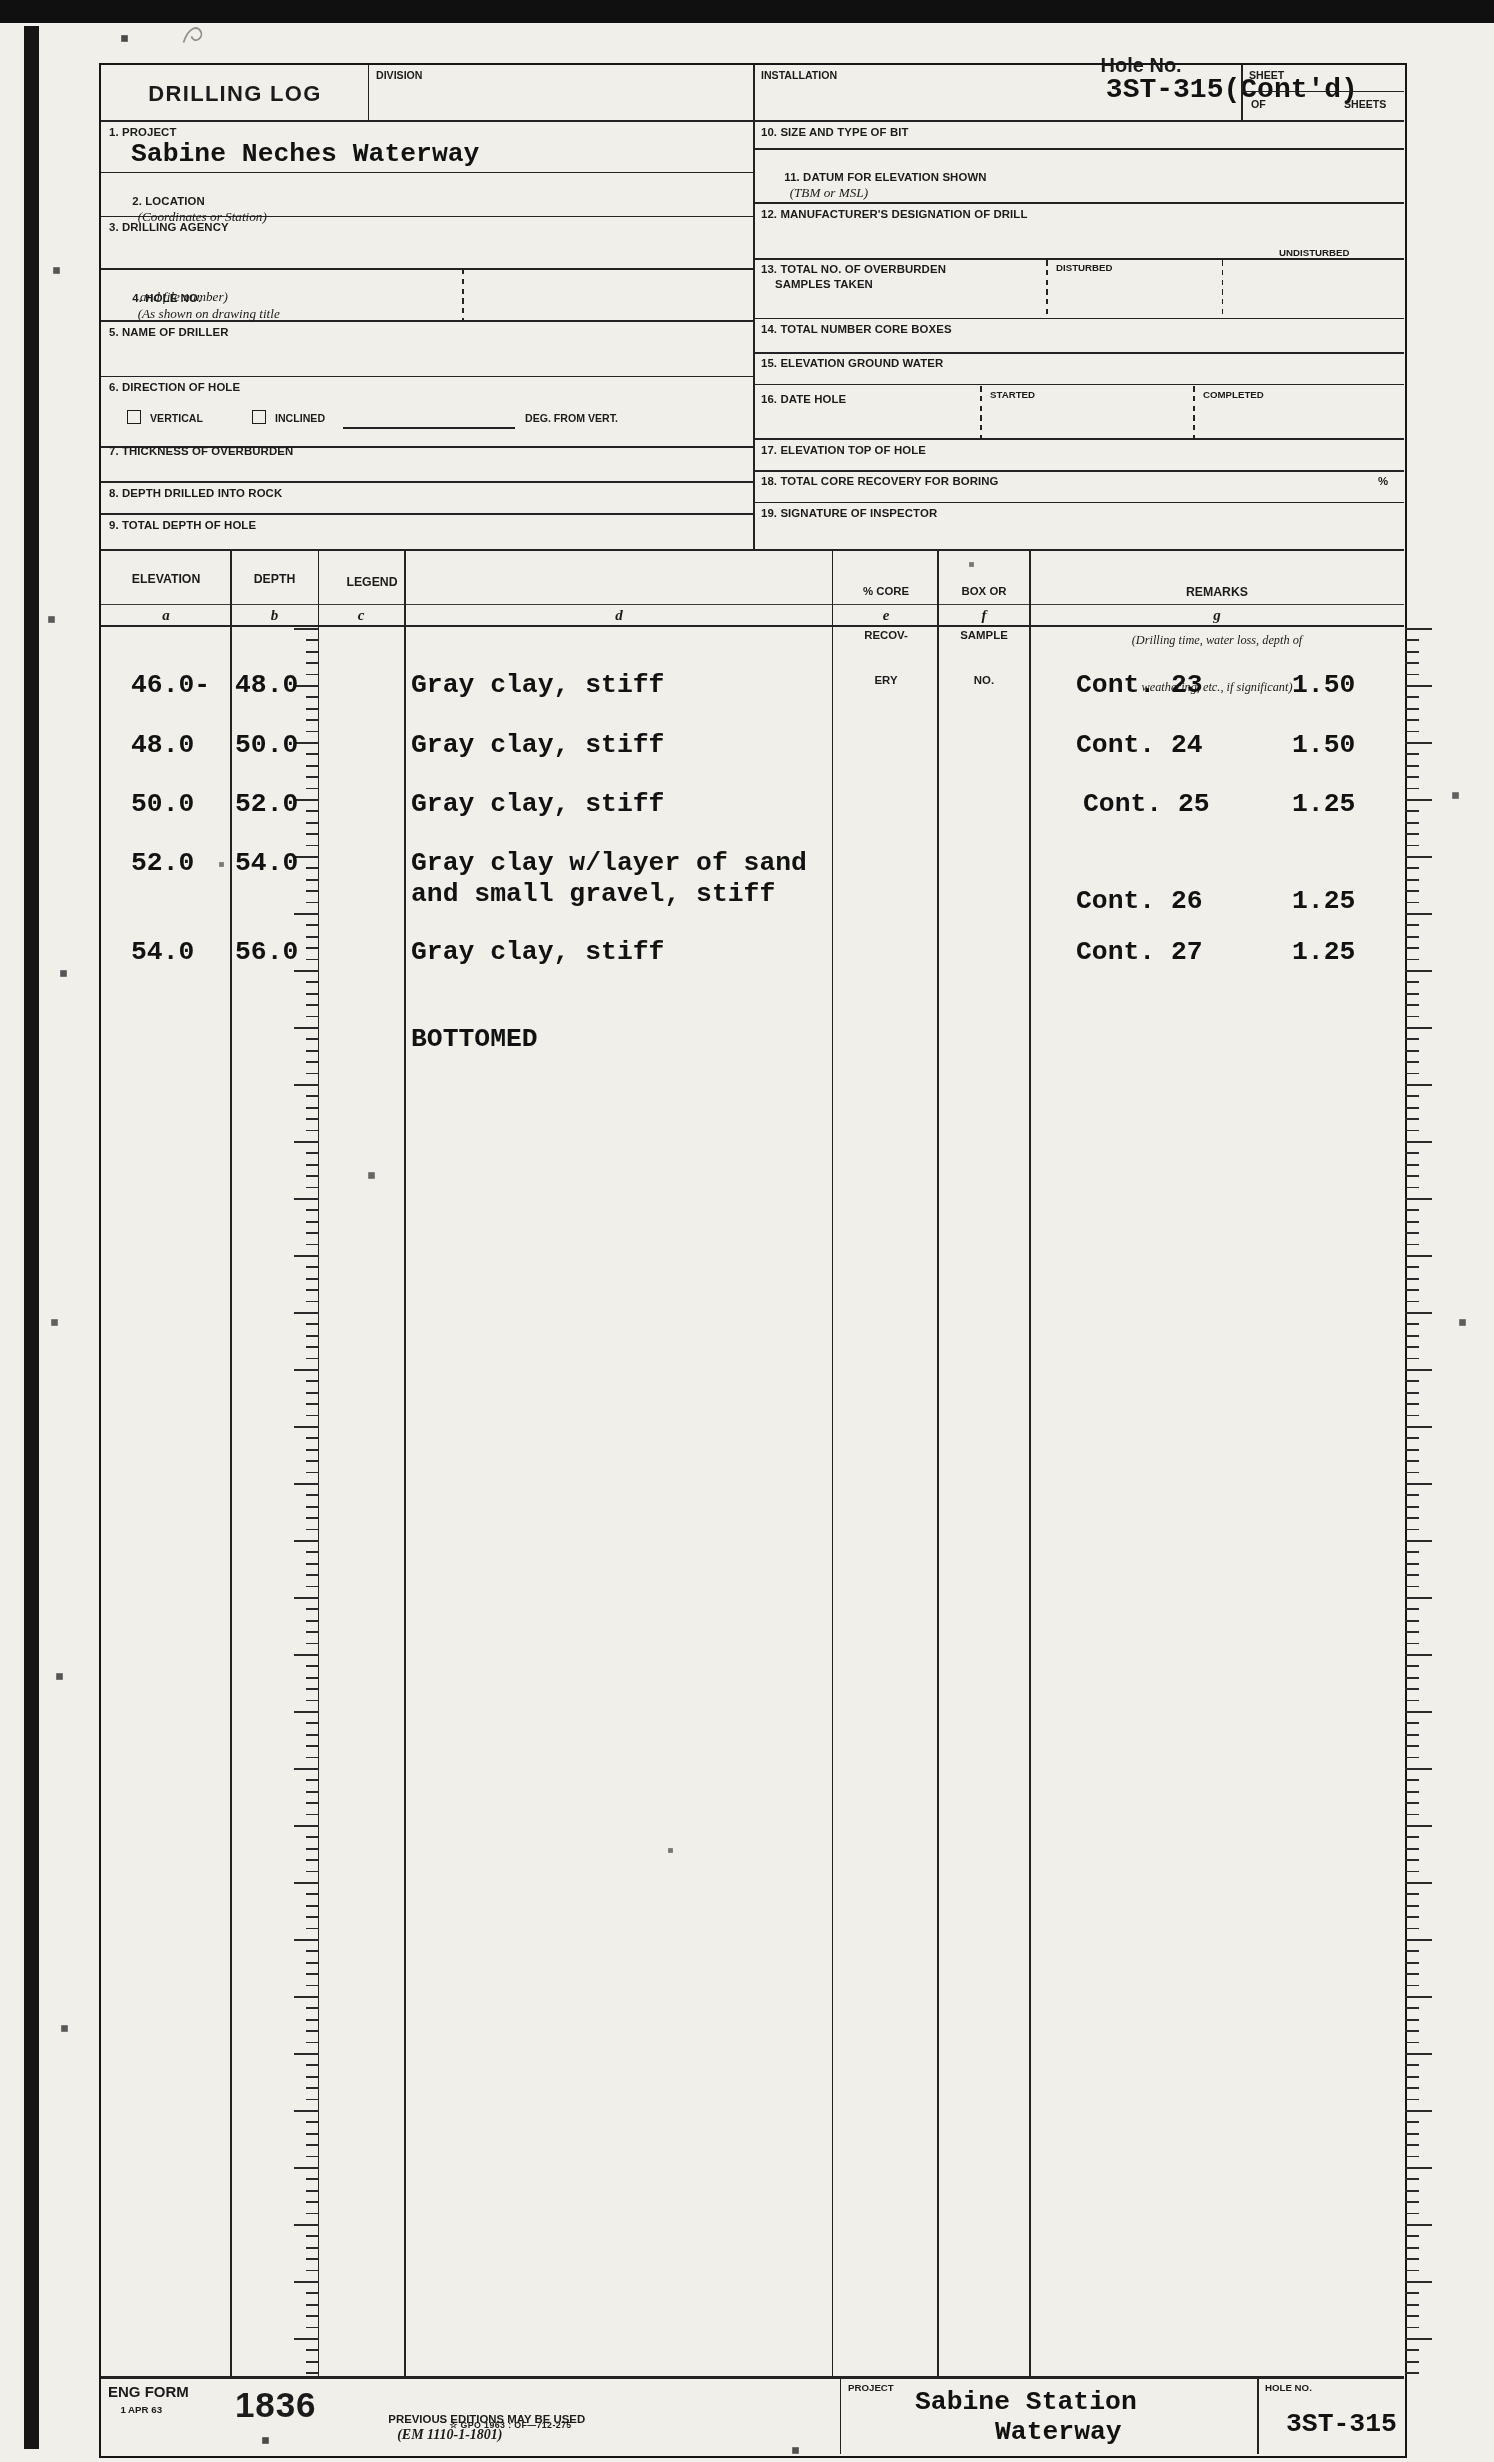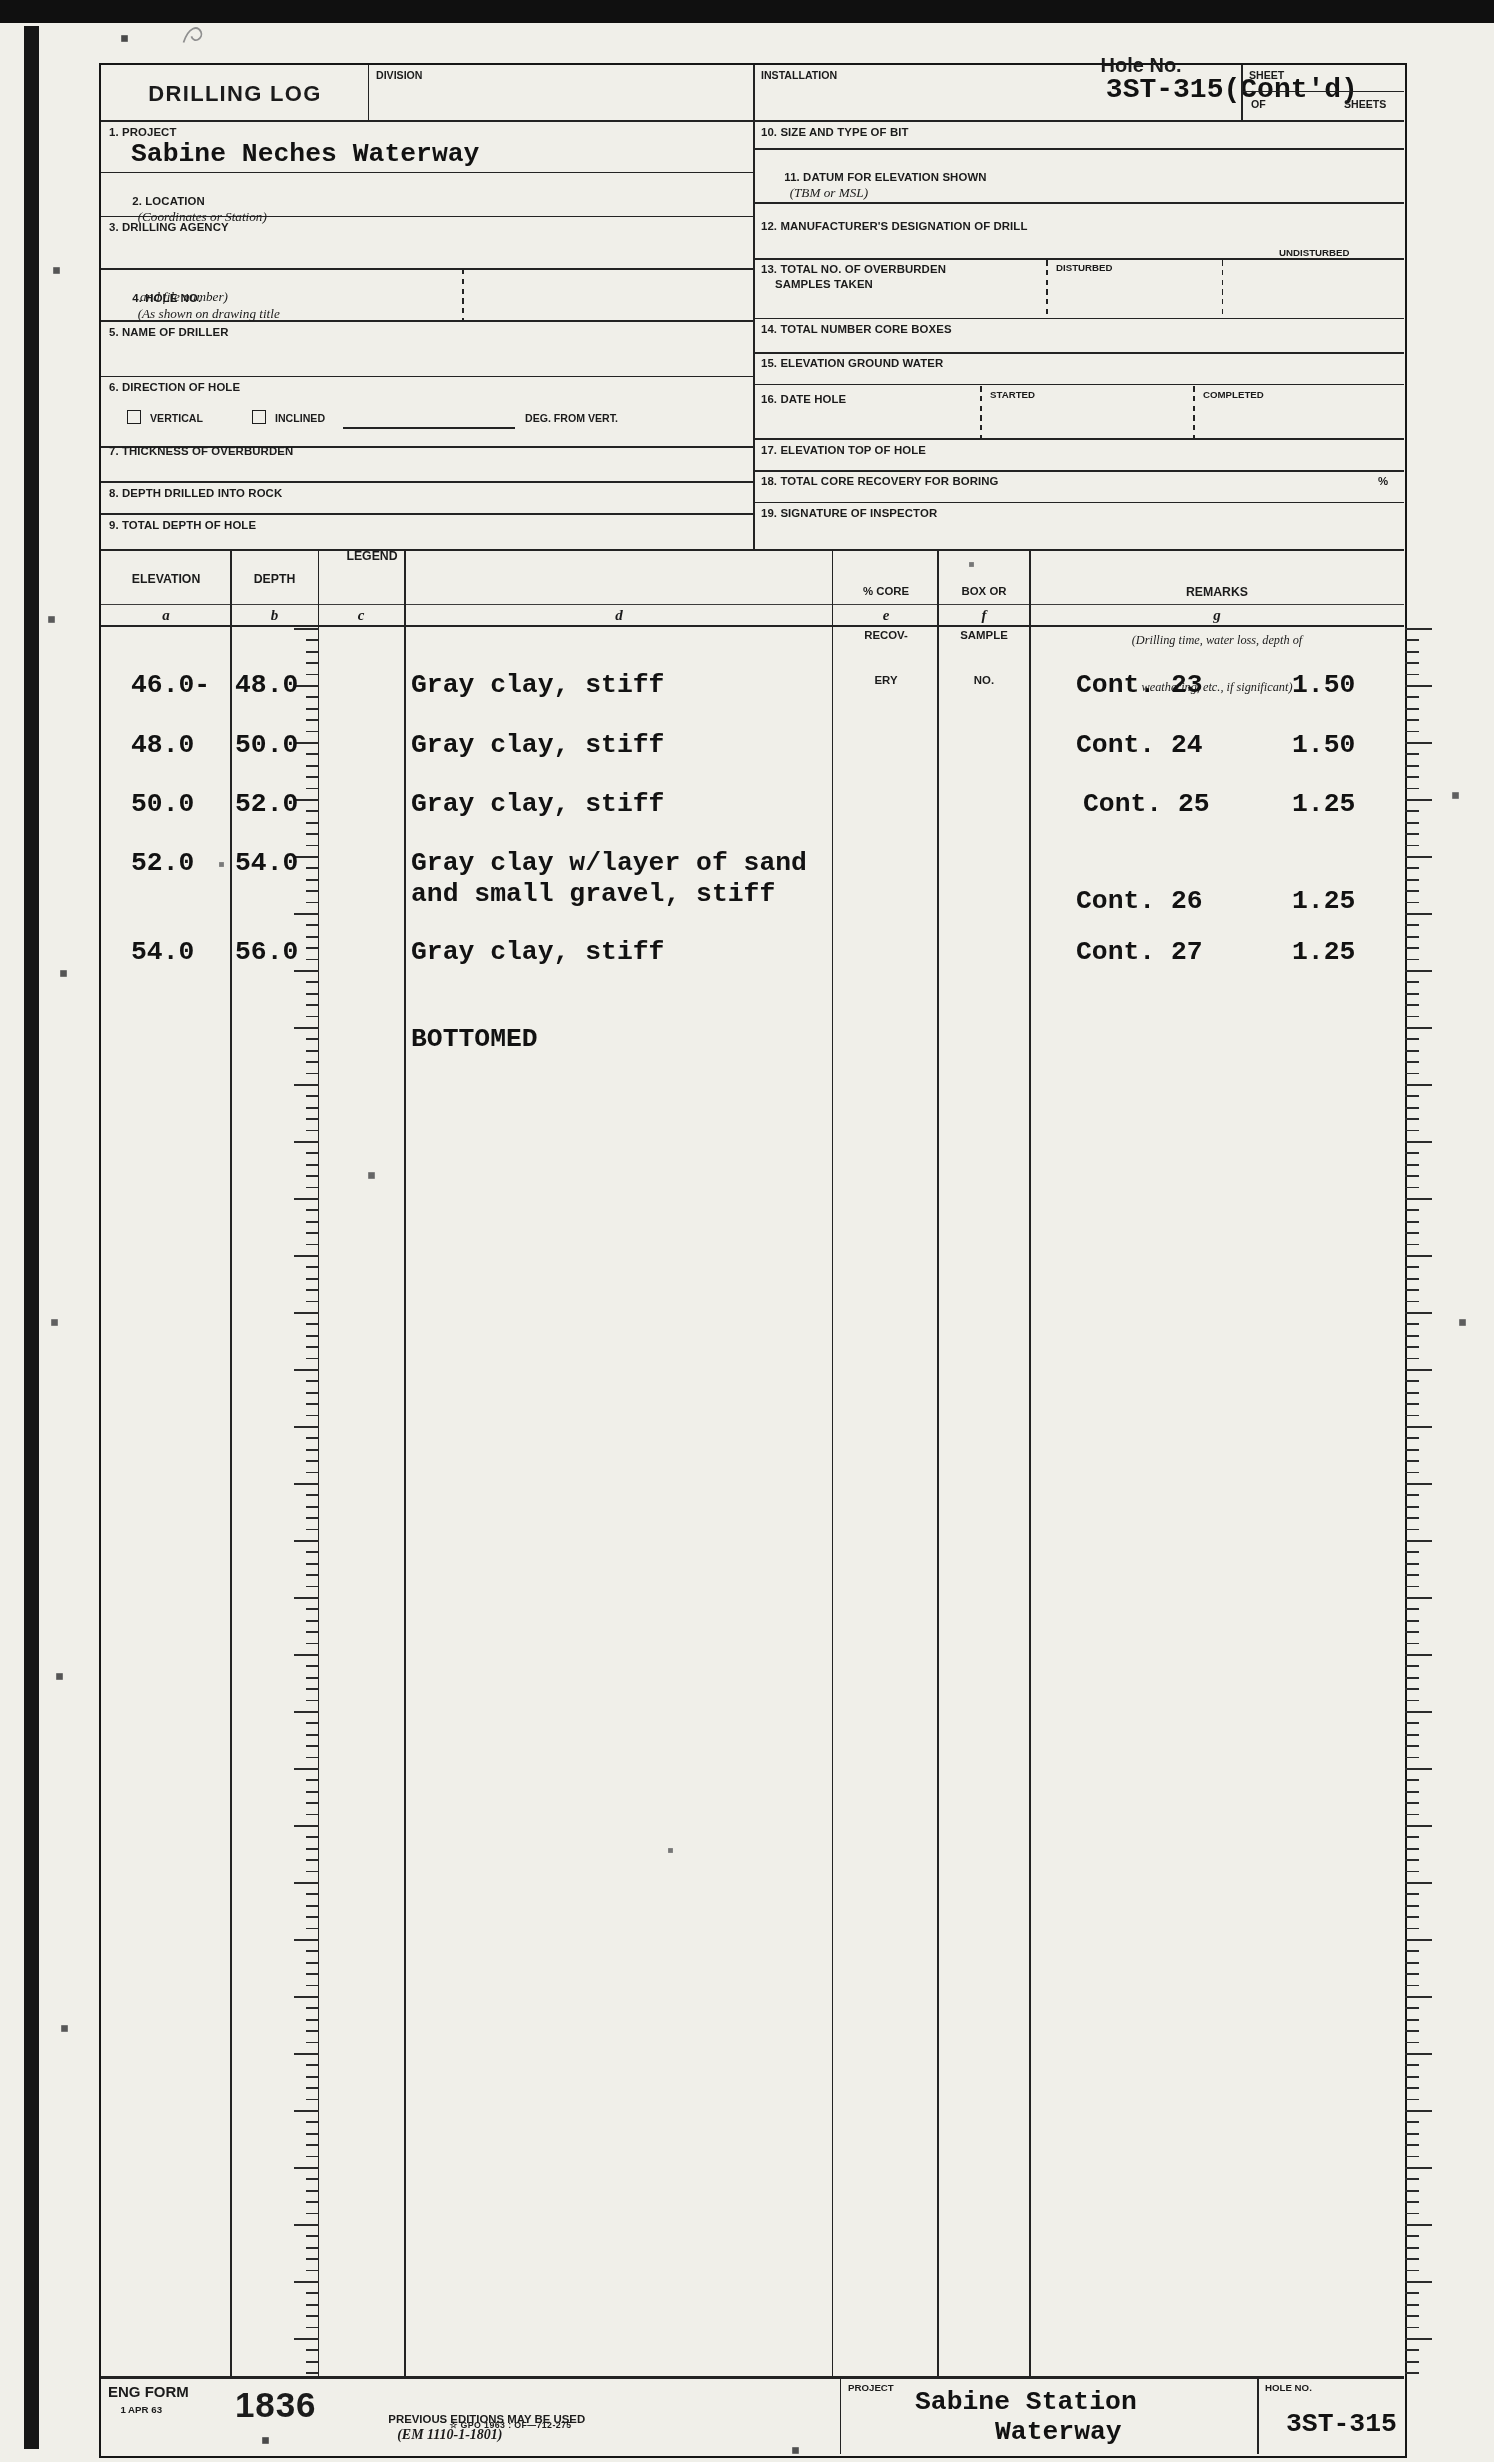--- a/index.html
+++ b/index.html
@@ -150,42 +150,42 @@
     <div class="t lbl" style="left:8px;top:421px;">8. DEPTH DRILLED INTO ROCK</div>
     <div class="t lbl" style="left:8px;top:453px;">9. TOTAL DEPTH OF HOLE</div>
 
     <div class="t lbl" style="left:660px;top:60px;">10. SIZE AND TYPE OF BIT</div>
 
     <div class="t" style="left:660px;top:87px;">
       <span class="lbl">11. DATUM FOR ELEVATION SHOWN</span>
       <span class="it mln">(TBM or MSL)</span>
     </div>
 
-    <div class="t lbl" style="left:660px;top:142px;margin-top:12px;">12. MANUFACTURER'S DESIGNATION OF DRILL</div>
+    <div class="t lbl" style="left:660px;top:142px;">12. MANUFACTURER'S DESIGNATION OF DRILL</div>
 
     <div class="t lbl" style="left:660px;top:197px;">13. TOTAL NO. OF OVERBURDEN</div>
     <div class="t lbl" style="left:674px;top:212px;">SAMPLES TAKEN</div>
     <div class="t lbl11" style="left:955px;top:197px;">DISTURBED</div>
     <div class="t lbl11" style="left:1130px;top:182px;margin-left:48px;">UNDISTURBED</div>
 
     <div class="t lbl" style="left:660px;top:257px;">14. TOTAL NUMBER CORE BOXES</div>
     <div class="t lbl" style="left:660px;top:291px;">15. ELEVATION GROUND WATER</div>
 
     <div class="t lbl" style="left:660px;top:327px;">16. DATE HOLE</div>
     <div class="t lbl11" style="left:889px;top:324px;">STARTED</div>
     <div class="t lbl11" style="left:1102px;top:324px;">COMPLETED</div>
 
     <div class="t lbl" style="left:660px;top:378px;">17. ELEVATION TOP OF HOLE</div>
     <div class="t lbl" style="left:660px;top:409px;">18. TOTAL CORE RECOVERY FOR BORING</div>
     <div class="t lbl" style="left:1277px;top:409px;">%</div>
     <div class="t lbl" style="left:660px;top:441px;">19. SIGNATURE OF INSPECTOR</div>
 
     <div class="t hd" style="left:0;top:507px;width:130px;">ELEVATION</div>
     <div class="t hd" style="left:130px;top:507px;width:87px;">DEPTH</div>
-    <div class="t hd" style="left:217px;top:484px;width:108px;">LEGEND</div>
+    <div class="t hd" style="left:217px;top:510px;width:108px;">LEGEND</div>
 
 
     <div class="t hd hd13" style="left:837px;top:489px;width:92px;">
       <div>BOX OR</div>
       <div>SAMPLE</div>
       <div>NO.</div>
     </div>
 
     <div class="t hd hd13" style="left:732px;top:489px;width:106px;">
       <div>% CORE</div>

